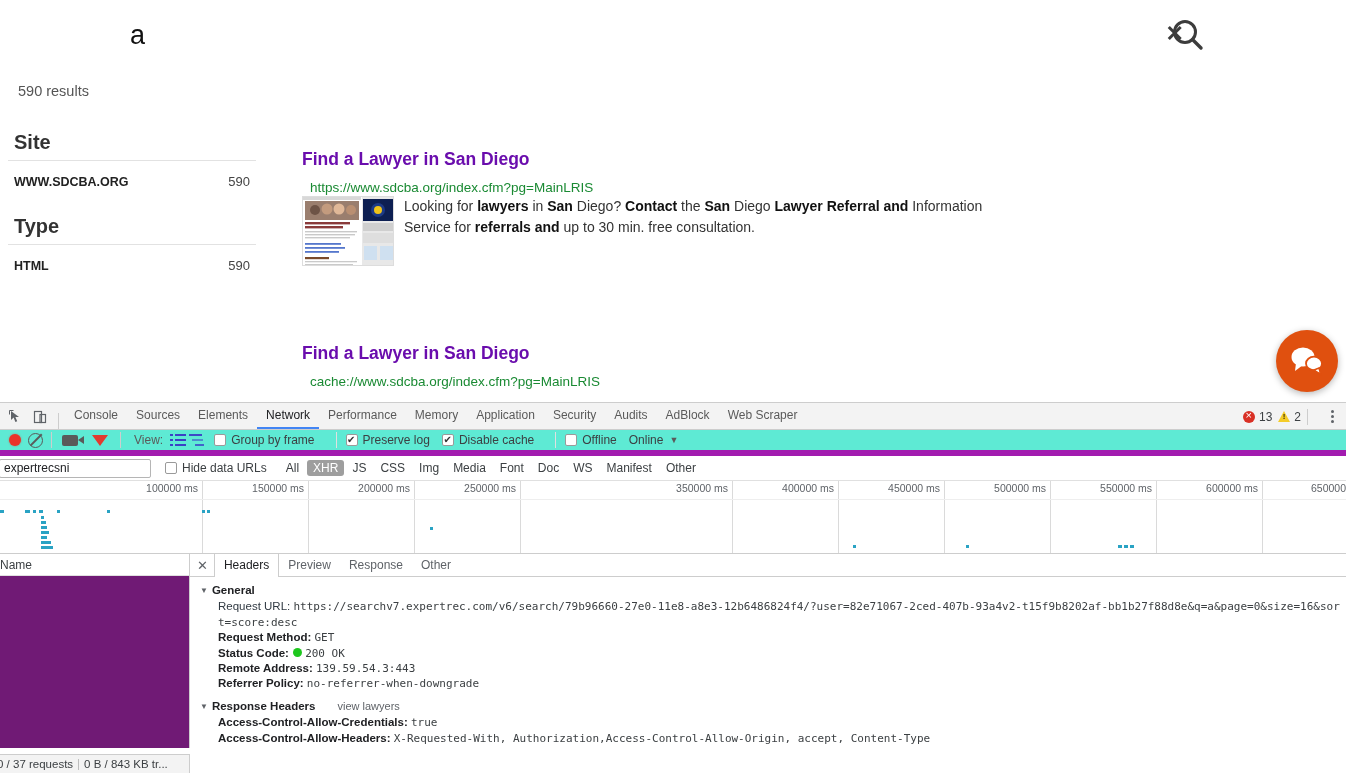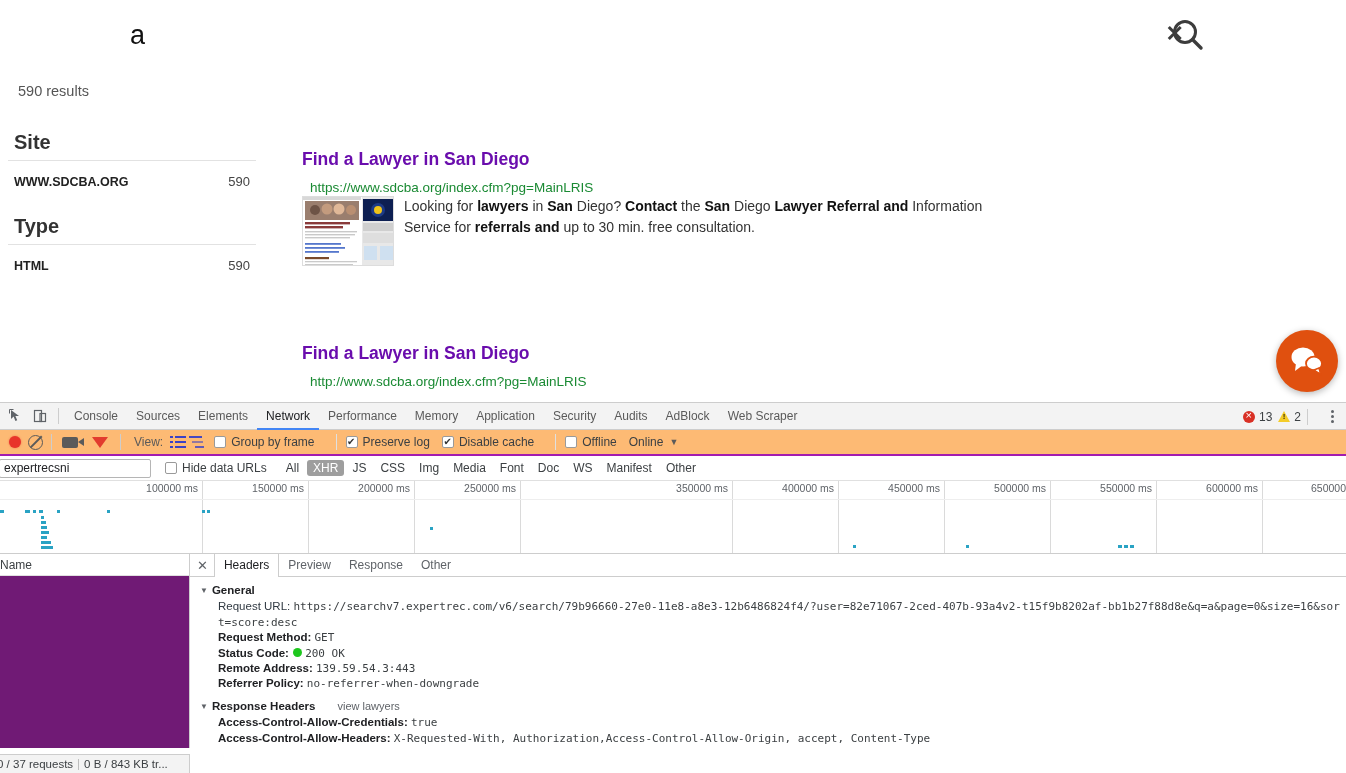--- a/index.html
+++ b/index.html
@@ -148,21 +148,21 @@
     left: 0; top: 402px;
     width: 1346px; height: 371px;
     background: #fff;
     border-top: 1px solid #cdcdcd;
     font-size: 12px;
     color: #303942;
   }
 
   .dt-tabbar {
     display: flex;
-    align-items: center;
+    align-items: flex-end;
     height: 27px;
     background: #f3f3f3;
     border-bottom: 1px solid #cdcdcd;
     padding: 0 4px;
     position: relative;
   }
   .dt-icon-btn {
     width: 24px; height: 24px;
     display: flex; align-items: center; justify-content: center;
     cursor: pointer;
@@ -223,22 +223,22 @@
     display: flex; flex-direction: column; align-items: center;
     justify-content: center; cursor: pointer; margin-left: 8px;
   }
   .kebab i { width: 3px; height: 3px; border-radius: 50%; background: #5f6368; margin: 1px 0; display:block; }
 
   
   .net-toolbar {
     display: flex; align-items: center;
     height: 26px;
     padding: 0 6px;
-    background: #fdba74;
-    border-bottom: 2px solid #a21caf;
+    background: #5eead4;
+    border-bottom: 6px solid #a21caf;
     position: relative;
   }
   .rec-dot {
     width: 12px; height: 12px; border-radius: 50%;
     background: #e8342a; cursor: pointer;
     box-shadow: 0 0 2px rgba(232,52,42,.6);
     margin: 0 7px 0 3px;
   }
   .clear-icon {
     width: 15px; height: 15px;
@@ -521,21 +521,21 @@
             <rect x="61" y="49" width="13" height="14" fill="#cfe0f0"></rect>
             <rect x="77" y="49" width="13" height="14" fill="#cfe0f0"></rect>
           </svg>
         </div>
         <div class="result-snippet"><span>Looking for </span><b>lawyers</b><span> in </span><b>San</b><span> Diego? </span><b>Contact</b><span> the </span><b>San</b><span> Diego </span><b>Lawyer Referral and</b><span> Information Service for </span><b>referrals and</b><span> up to 30 min. free consultation.</span></div>
       </div>
     </div>
 
     <div class="result" style="margin-top:76px;">
       <a class="result-title">Find a Lawyer in San Diego</a>
-      <div class="result-url">http://www.sdcba.org/index.cfm?pg=MainLRIS</div>
+      <div class="result-url">cache://www.sdcba.org/index.cfm?pg=MainLRIS</div>
     </div>
   </div>
 
   <div class="chat-widget">
     <svg width="34" height="30" viewBox="0 0 34 30">
       <ellipse cx="13" cy="11" rx="11.5" ry="9.5" fill="#fff"></ellipse>
       <path d="M6 17 L5 25 L13 19 Z" fill="#fff"></path>
       <ellipse cx="24" cy="17.5" rx="8" ry="6.8" fill="#fff" stroke="#e0500f" stroke-width="1.8"></ellipse>
       <path d="M29 22 L30.5 28 L24 24 Z" fill="#fff" stroke="#e0500f" stroke-width="1.4"></path>
     </svg>

